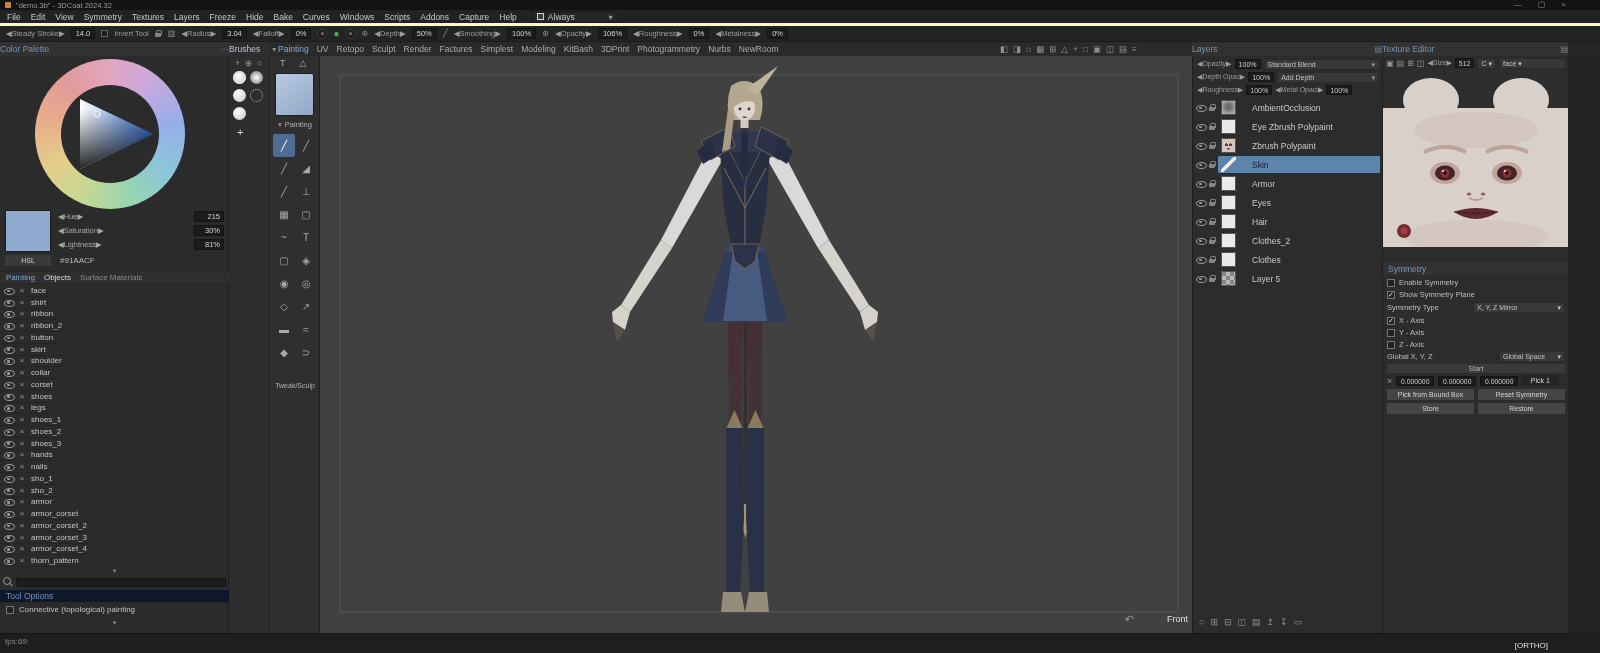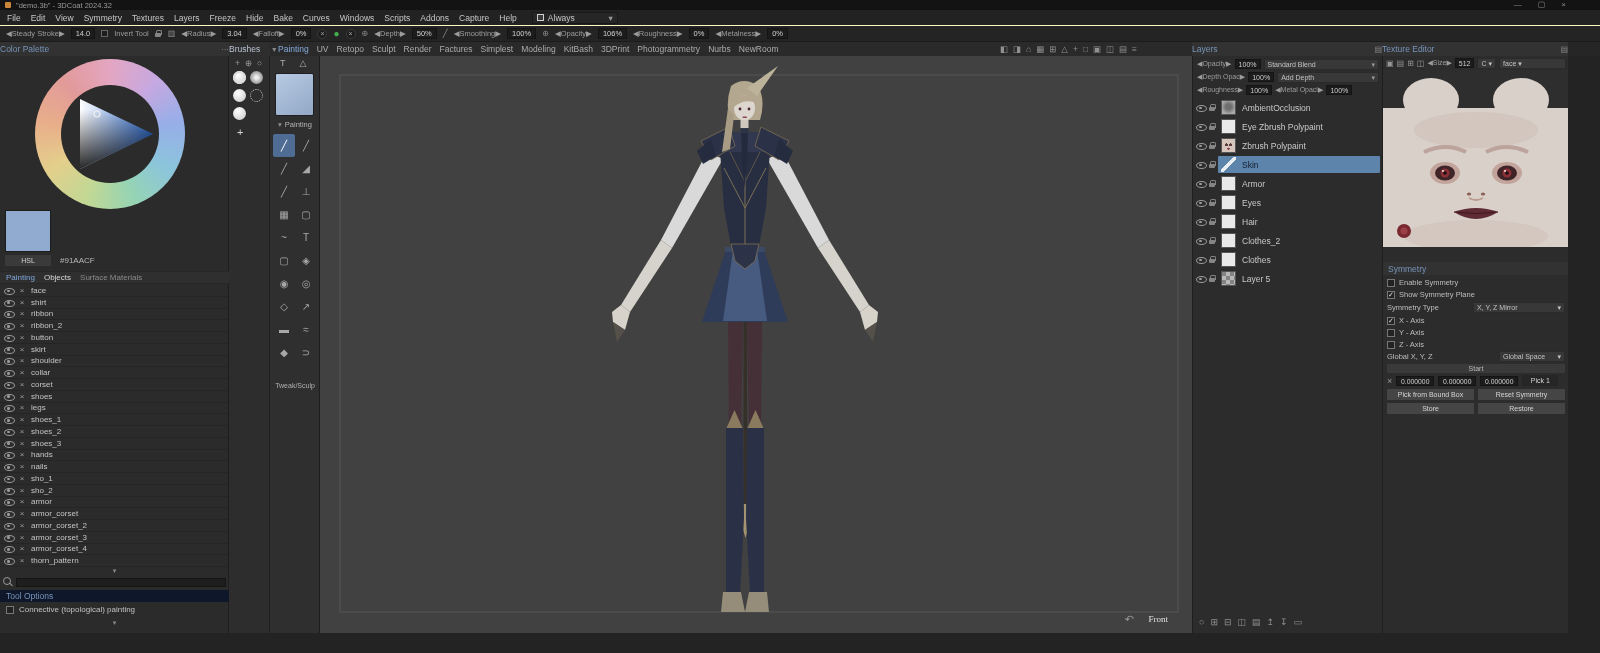--- a/index.html
+++ b/index.html
@@ -7,21 +7,21 @@
   #app{position:relative;width:1600px;height:653px;background:#232323;overflow:hidden;cursor:default;
        -webkit-user-select:none;user-select:none;}
 
   
   #titlebar{position:absolute;left:0;top:0;width:1600px;height:10px;background:#131313;
             display:flex;align-items:center;font-size:7.5px;color:#9a9a9a;}
   .app-dot{width:6px;height:6px;background:#c9863a;border-radius:1px;margin:0 5px;}
   .win-ctl{position:absolute;right:34px;top:0;display:flex;gap:16px;color:#8a8a8a;font-size:8px;line-height:10px;}
 
   #menubar{position:absolute;left:0;top:10px;width:1600px;height:16px;background:#222222;
-           display:flex;align-items:center;border-bottom:1px solid #fef9c3;}
+           display:flex;align-items:center;border-bottom:3px solid #fef9c3;}
   .menu-items{display:flex;gap:8px;padding-left:6px;font-size:8.5px;color:#c6c6c6;}
   .menu-item{padding:1px 1px;}
   .always-wrap{margin-left:14px;display:flex;align-items:center;gap:4px;font-size:8.5px;color:#c6c6c6;
                background:#262626;border:1px solid #191919;height:12px;padding:0 4px;width:86px;}
   .always-sq{width:7px;height:7px;border:1px solid #cfcfcf;background:#3a3a3a;}
   .always-wrap .caret{margin-left:auto;color:#9a9a9a;}
 
   #toolbar{position:absolute;left:0;top:26px;width:1600px;height:16px;background:#242424;
            display:flex;align-items:center;gap:6px;padding-left:6px;font-size:7.5px;color:#9c9c9c;
            border-bottom:1px solid #1b1b1b;}
@@ -126,37 +126,37 @@
   .tools-grid{position:absolute;left:3px;top:78px;display:grid;grid-template-columns:22px 22px;grid-auto-rows:23px;}
   .tool-cell{display:flex;align-items:center;justify-content:center;}
   .tool-cell .tool-glyph{color:#a8a8a8;font-size:10px;}
   .tool-cell.active{background:#4e6c94;border-radius:2px;}
   .tool-cell.active .tool-glyph{color:#fff;}
   .tc-bottom{position:absolute;left:0;top:326px;width:50px;text-align:center;font-size:7px;color:#b0b0b0;}
 
   
   #viewport{position:absolute;left:320px;top:56px;width:872px;height:577px;background:#414141;}
   #viewport svg{position:absolute;inset:0;}
-  .front-label{position:absolute;right:24px;bottom:9px;color:#e2e2e2;font-size:9px;font-family:Liberation Serif, serif;}
+  .front-label{position:absolute;right:4px;bottom:9px;color:#e2e2e2;font-size:9px;}
   .orbit{position:absolute;right:58px;bottom:7px;color:#9a9a9a;font-size:11px;}
 
   
   #layers-panel{position:absolute;left:1192px;top:56px;width:190px;height:577px;background:#2c2c2c;
                 border-left:1px solid #1e1e1e;}
   .lp-row{position:absolute;left:0;width:190px;height:12px;display:flex;align-items:center;gap:3px;
           padding:0 4px;font-size:7px;color:#9c9c9c;}
   .lp-label{flex:none;}
   .lp-val{background:#1c1c1c;border:1px solid #141414;color:#cccccc;padding:0 3px;height:10px;
           line-height:9px;width:26px;text-align:right;font-size:7px;}
   .lp-drop{flex:1;background:#383838;border:1px solid #2a2a2a;color:#c3c3c3;height:11px;line-height:10px;
            padding:0 3px;display:flex;font-size:7px;}
   .lp-drop .caret{margin-left:auto;color:#9a9a9a;}
   .layer-list{position:absolute;left:0;top:42px;width:190px;}
   .layer-row{height:19px;display:flex;align-items:center;gap:3px;padding:0 3px;}
-  .layer-body{flex:1;display:flex;align-items:center;gap:6px;height:17px;padding:0 3px;border-radius:1px;}
+  .layer-body{flex:1;display:flex;align-items:center;gap:16px;height:17px;padding:0 3px;border-radius:1px;}
   .lname{font-size:8.5px;color:#c9c9c9;white-space:nowrap;}
   .layer-row.selected .layer-body{background:#5d84ab;}
   .layer-row.selected .lname{color:#141d2e;}
   .thumb{width:15px;height:15px;border:1px solid #555;flex:none;}
   .thumb.empty{background:#e9e9e9;}
   .thumb.ao{background:radial-gradient(circle at 50% 45%,#6f6f6f 0 30%,#ababab 75%);}
   .thumb.face{background:radial-gradient(circle at 33% 45%,#5a3a3a 0 13%,rgba(0,0,0,0) 14%),
               radial-gradient(circle at 67% 45%,#5a3a3a 0 13%,rgba(0,0,0,0) 14%),
               radial-gradient(circle at 50% 75%,#8a4450 0 10%,rgba(0,0,0,0) 11%),#d6c6bc;}
   .thumb.checker{background-image:conic-gradient(#b8b8b8 25%,#848484 0 50%,#b8b8b8 0 75%,#848484 0);
@@ -332,20 +332,34 @@
             <stop offset="0.15" stop-color="rgba(0,0,0,0)"></stop>
               <stop offset="1" stop-color="#000000"></stop>
           </linearGradient>
         </defs>
         <polygon points="45,40 45,110 118,75" fill="url(#triH)"></polygon>
         <polygon points="45,40 45,110 118,75" fill="url(#triV)" opacity="0.85"></polygon>
         <circle cx="62" cy="55" r="3" fill="none" stroke="#eeeeee" stroke-width="1.2"></circle>
       </svg>
     </div>
     <div class="swatch"></div>
+    <div class="hsl-rows">
+      <div class="hsl-row">
+        <span class="lbl">◀Hue▶</span>
+        <span class="hsl-val">215</span>
+      </div>
+      <div class="hsl-row">
+        <span class="lbl">◀Saturation▶</span>
+        <span class="hsl-val">30%</span>
+      </div>
+      <div class="hsl-row">
+        <span class="lbl">◀Lightness▶</span>
+        <span class="hsl-val">81%</span>
+      </div>
+    </div>
     <div class="hsl-mode">HSL</div>
     <div class="hex">#91AACF</div>
 
     <div class="obj-tabs">
 
     <span class="obj-tab accent">Painting</span>
         <span class="obj-tab bright">Objects</span>
         <span class="obj-tab dim">Surface Materials</span>
       </div>
     <div class="obj-list">
@@ -919,14 +933,18 @@
       <span class="sym-btn">Reset Symmetry</span>
     </div>
     <div class="sym-row" style="top:347px">
       <span class="sym-btn">Store</span>
       <span class="sym-btn">Restore</span>
     </div>
   </div>
 
   <div id="edge"></div>
 
+  <div id="statusbar">
+    <span class="fps">fps:69:</span>
+    <span class="ortho">[ORTHO]</span>
+  </div>
 
 </div>
 
 </body></html>

